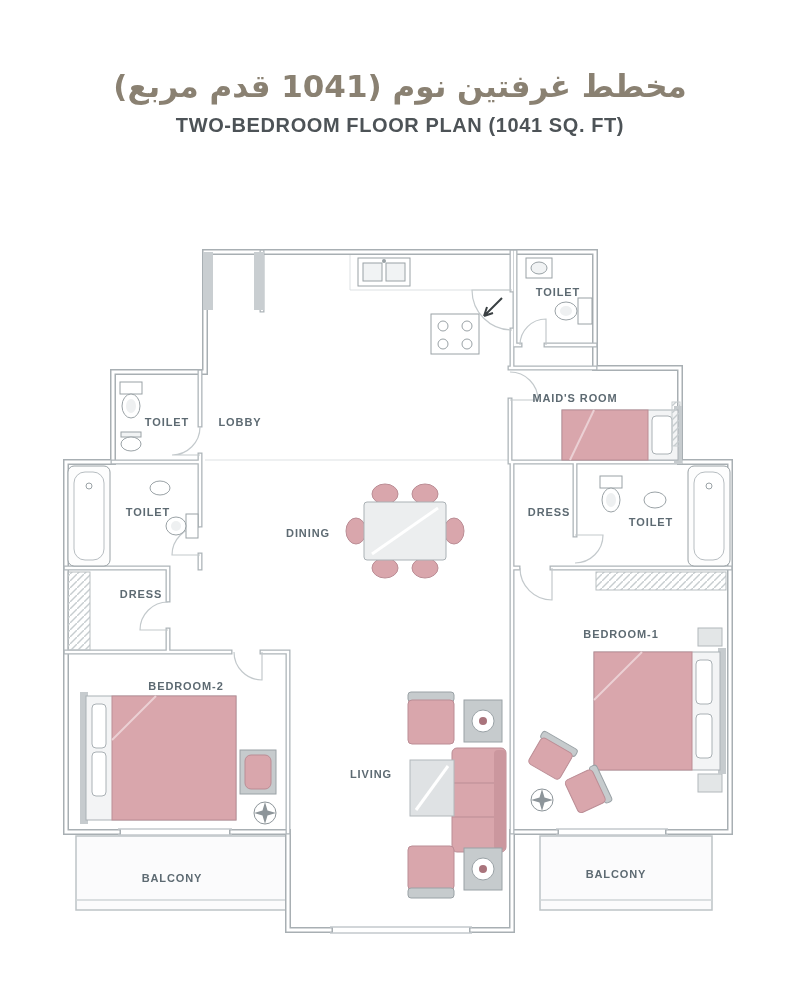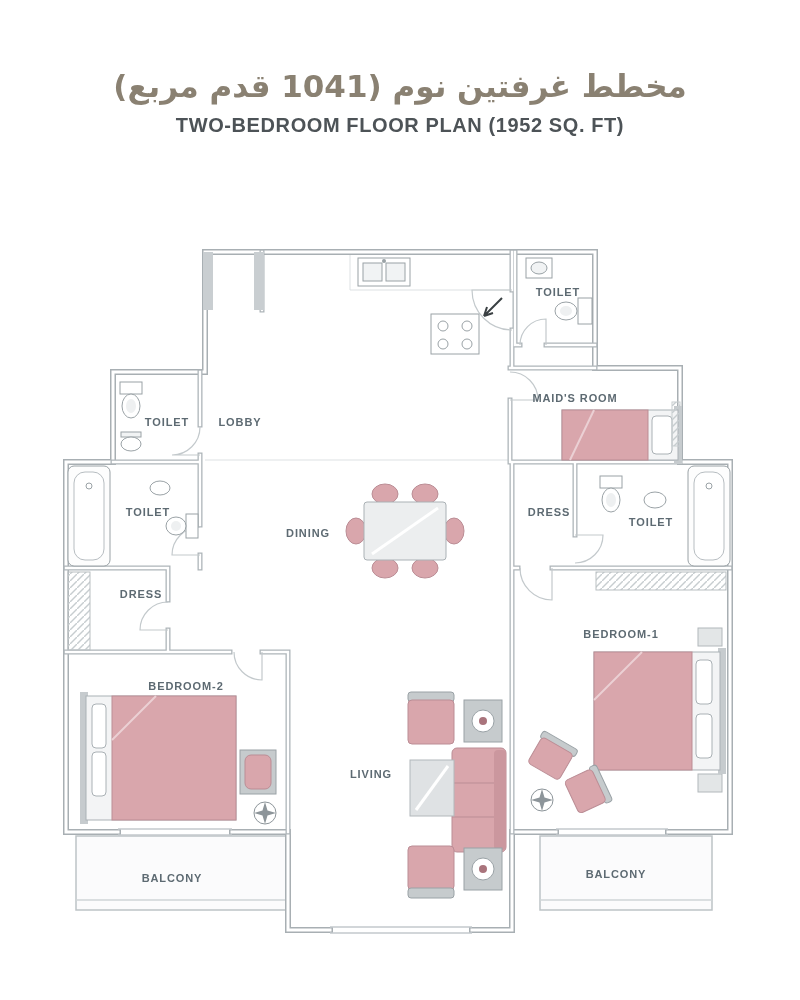--- a/index.html
+++ b/index.html
@@ -21,21 +21,21 @@
     font-size:11px;font-weight:bold;fill:#5d6a72;
     letter-spacing:0.9px;text-anchor:middle;
     font-family:"Liberation Sans",sans-serif;
   }
 </style>
 </head>
 <body>
 
 <div class="header">
   <div class="title-ar" dir="rtl">مخطط غرفتين نوم (1041 قدم مربع)</div>
-  <div class="title-en">TWO-BEDROOM FLOOR PLAN (1952 SQ. FT)</div>
+  <div class="title-en">TWO-BEDROOM FLOOR PLAN (1041 SQ. FT)</div>
 </div>
 
 <svg class="plan" width="800" height="1000" viewBox="0 0 800 1000">
   <defs>
     <pattern id="hatch" width="7" height="7" patternUnits="userSpaceOnUse">
       <path d="M0,7 L7,0" stroke="#c7cdd0" stroke-width="1.4"></path>
     </pattern>
   </defs>
 
   <g>

